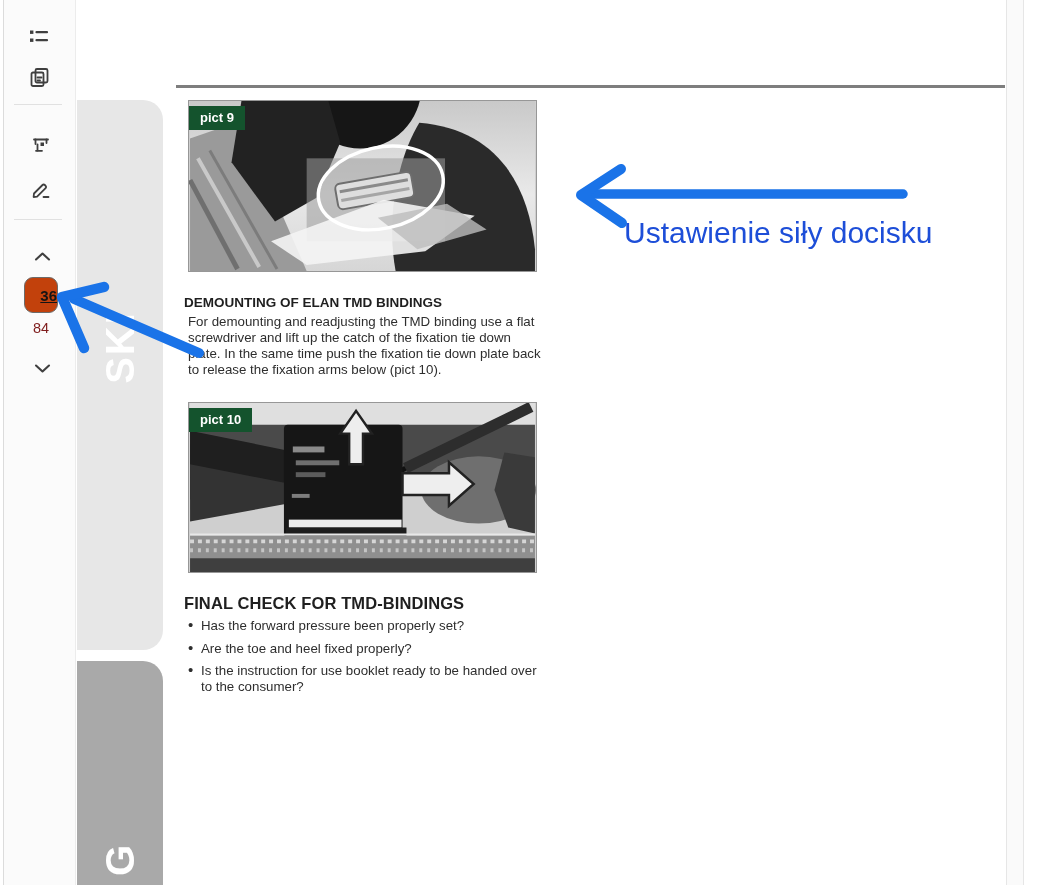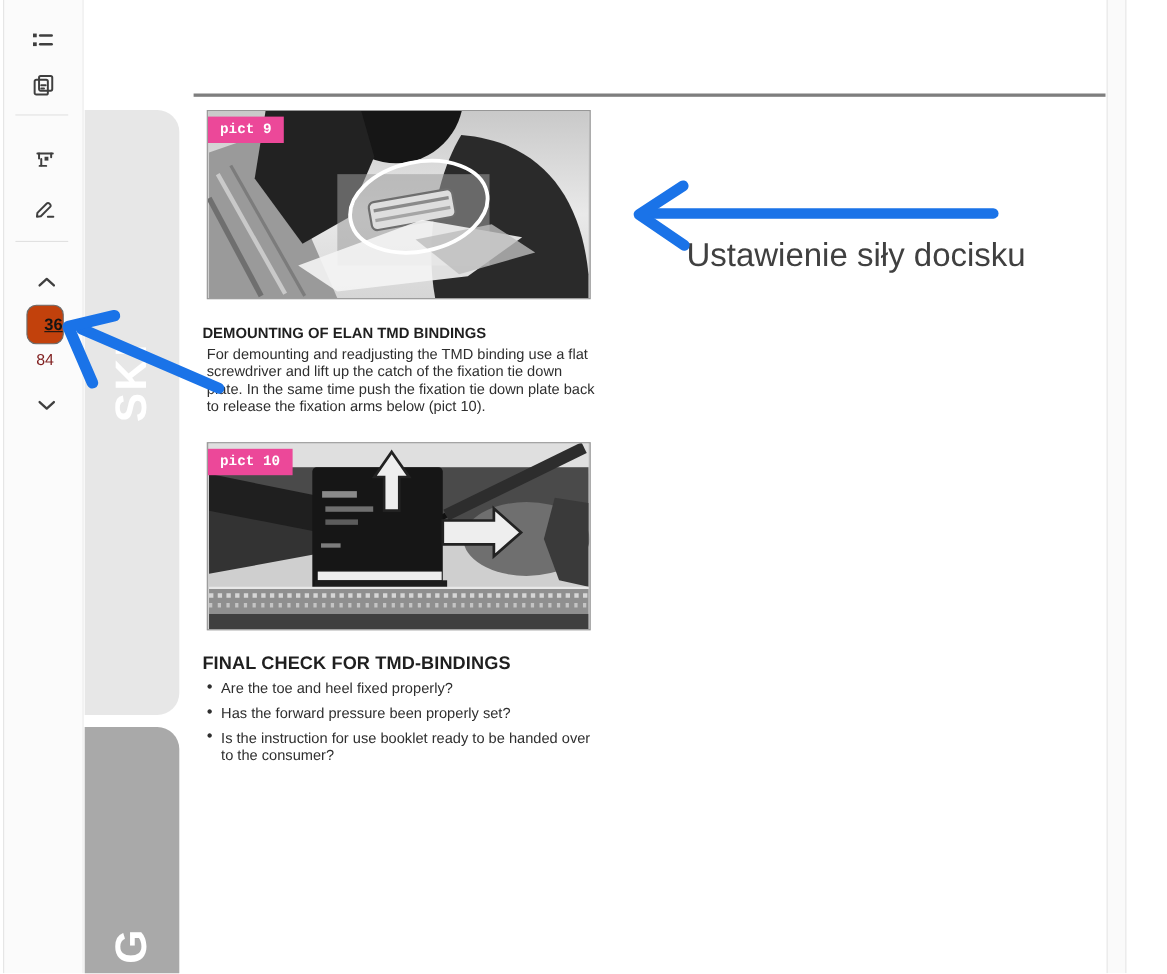--- a/index.html
+++ b/index.html
@@ -26,32 +26,32 @@
   .tab-dark { top:661px; height:260px; background:#a9a9a9; border-radius:0 20px 0 0; }
   .tab-label { position:absolute; left:0; width:100%; text-align:center; color:#fff; font-weight:bold;
                font-size:40px; letter-spacing:2px; transform:rotate(-90deg); }
   .tab-ski .tab-label { top:225px; }
   .tab-dark .tab-label { top:176px; }
 
   .figure { position:absolute; left:188px; width:349px; border:1px solid #979797; background:#cfcfcf; overflow:hidden; }
   .fig-1 { top:100px; height:172px; }
   .fig-2 { top:402px; height:171px; }
   .figure svg { position:absolute; left:0; top:0; }
-  .fig-label { position:absolute; left:0px; top:5px; background:#ec4899; color:#fff; font-weight:bold;
-               font-size:13px; padding:4px 11px 5px 11px;font-family:Liberation Mono, monospace; }
+  .fig-label { position:absolute; left:0px; top:5px; background:#14532d; color:#fff; font-weight:bold;
+               font-size:13px; padding:4px 11px 5px 11px; }
 
   .sec-heading { position:absolute; left:184px; width:360px; color:#1f1f1f; font-weight:bold; }
   .h-demount { top:295px; font-size:13.5px; }
   .h-final { top:594px; font-size:16.5px; letter-spacing:.1px; }
   .body-text { position:absolute; left:188px; top:314px; width:356px; font-size:13.3px; line-height:16px; color:#2e2e2e; }
   .bullets { position:absolute; left:188px; top:618px; width:362px; list-style:none; }
   .bullets li { position:relative; padding-left:13px; margin-bottom:7px; font-size:13.3px; line-height:15.5px; color:#2e2e2e; }
   .bullets li::before { content:"\2022"; position:absolute; left:0; top:-1px; font-size:15px; color:#2e2e2e; }
 
-  .annotation-text { position:absolute; left:624px; top:216px; font-size:30px; color:#404040; white-space:nowrap; }
+  .annotation-text { position:absolute; left:624px; top:216px; font-size:30px; color:#1d4ed8; white-space:nowrap; }
 
   
   .scroll-strip { position:absolute; left:1006px; top:0; bottom:0; width:18px; background:#fafafa;
                   border-left:1px solid #e6e6e6; border-right:1px solid #e6e6e6; }
 
   
   .overlay { position:absolute; left:0; top:0; width:1061px; height:885px; pointer-events:none; z-index:40; }
   .annot-stroke { stroke:var(--accent,#1a73e8); fill:none; stroke-linecap:round; stroke-linejoin:round; }
 
   .icon-stroke { stroke:#3f3f3f; fill:none; stroke-width:1.8; stroke-linecap:round; stroke-linejoin:round; }
@@ -203,22 +203,22 @@
       <line x1="0" y1="140" x2="349" y2="140" stroke="#d6d6d6" stroke-width="4" stroke-dasharray="4 4"></line>
       <line x1="0" y1="149" x2="349" y2="149" stroke="#c4c4c4" stroke-width="4" stroke-dasharray="3 5"></line>
       <rect x="0" y="157" width="349" height="14" fill="#3f3f3f"></rect>
       <line x1="0" y1="133" x2="349" y2="133" stroke="#e8e8e8" stroke-width="2"></line>
     </svg>
     <div class="fig-label">pict 10</div>
   </div>
 
   <div class="sec-heading h-final">FINAL CHECK FOR TMD-BINDINGS</div>
   <ul class="bullets">
+    <li>Has the forward pressure been properly set?</li>
     <li>Are the toe and heel fixed properly?</li>
-    <li>Has the forward pressure been properly set?</li>
     <li>Is the instruction for use booklet ready to be handed over to the consumer?</li>
   </ul>
 
   <div class="annotation-text">Ustawienie siły docisku</div>
 
   <div class="scroll-strip"></div>
 
   <svg class="overlay" viewBox="0 0 1061 885">
     <g>
       <path d="M903,194 L588,194" class="annot-stroke" stroke-width="9.5"></path>

